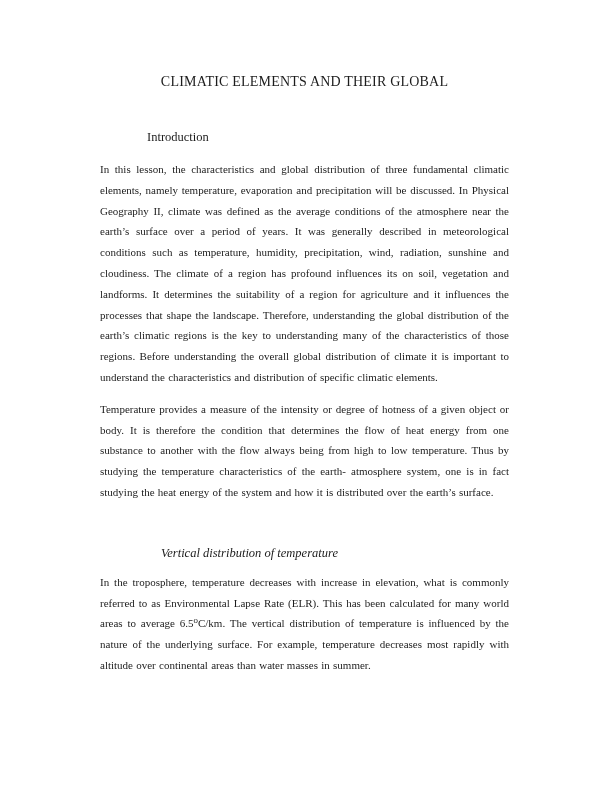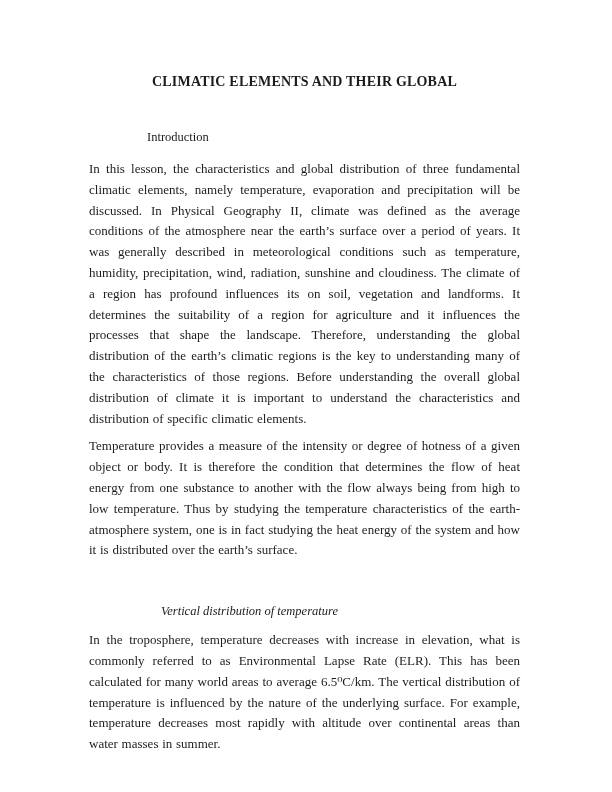--- a/index.html
+++ b/index.html
@@ -13,41 +13,41 @@
     height: 792px;
     background: #ffffff;
     box-sizing: border-box;
     padding: 70px 92px 0 89px;
     overflow: hidden;
     font-family: "Liberation Serif", "DejaVu Serif", serif;
     color: #1c1c1c;
   }
   .doc-title {
     text-align: center;
-    font-weight: bold;
+    font-weight: normal;
     font-size: 14px;
     line-height: 24px;
     letter-spacing: 0.2px;
   }
   .section-heading {
     font-weight: normal;
     font-size: 12.5px;
     line-height: 21px;
     padding-left: 58px;
   }
   .section-heading.intro { margin-top: 33px; }
   .section-heading.temp  { margin-top: 23px; }
   .section-heading.sub {
     font-style: italic;
     padding-left: 72px;
     margin-top: 40px;
   }
   .body-para {
-    margin: 0;
-    font-size: 13px;
+    margin: 11px;
+    font-size: 11px;
     line-height: 20.8px;
     text-align: justify;
     word-spacing: 0.5px;
   }
   .body-para.p1 { margin-top: 11px; }
   .body-para.p2 { margin-top: 7px; }
   .body-para.p3 { margin-top: 8px; }
 </style>
 </head>
 <body>

